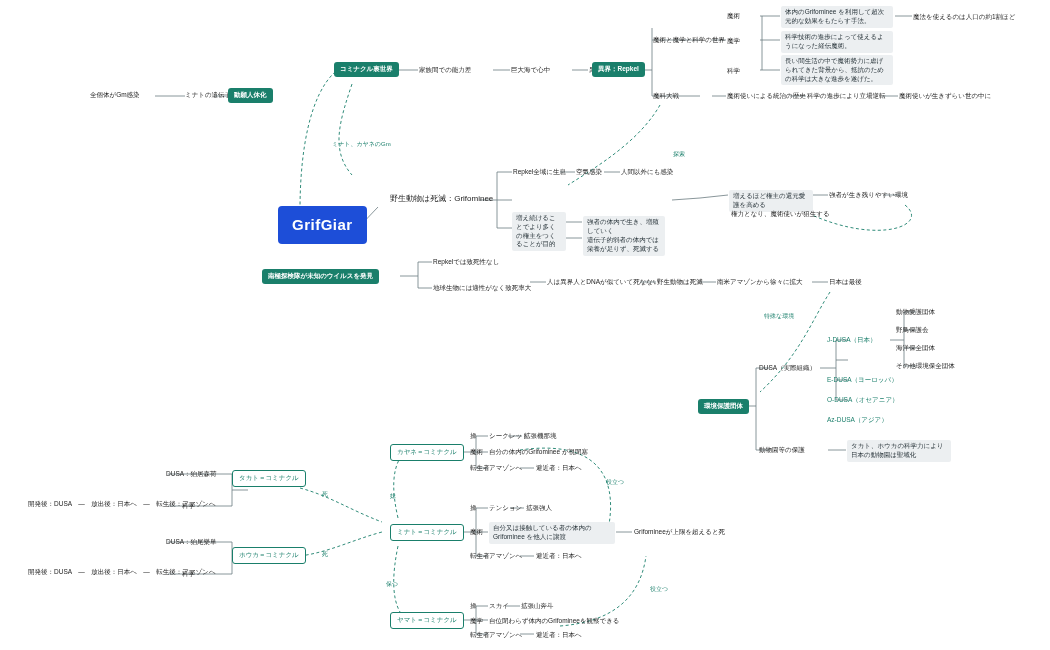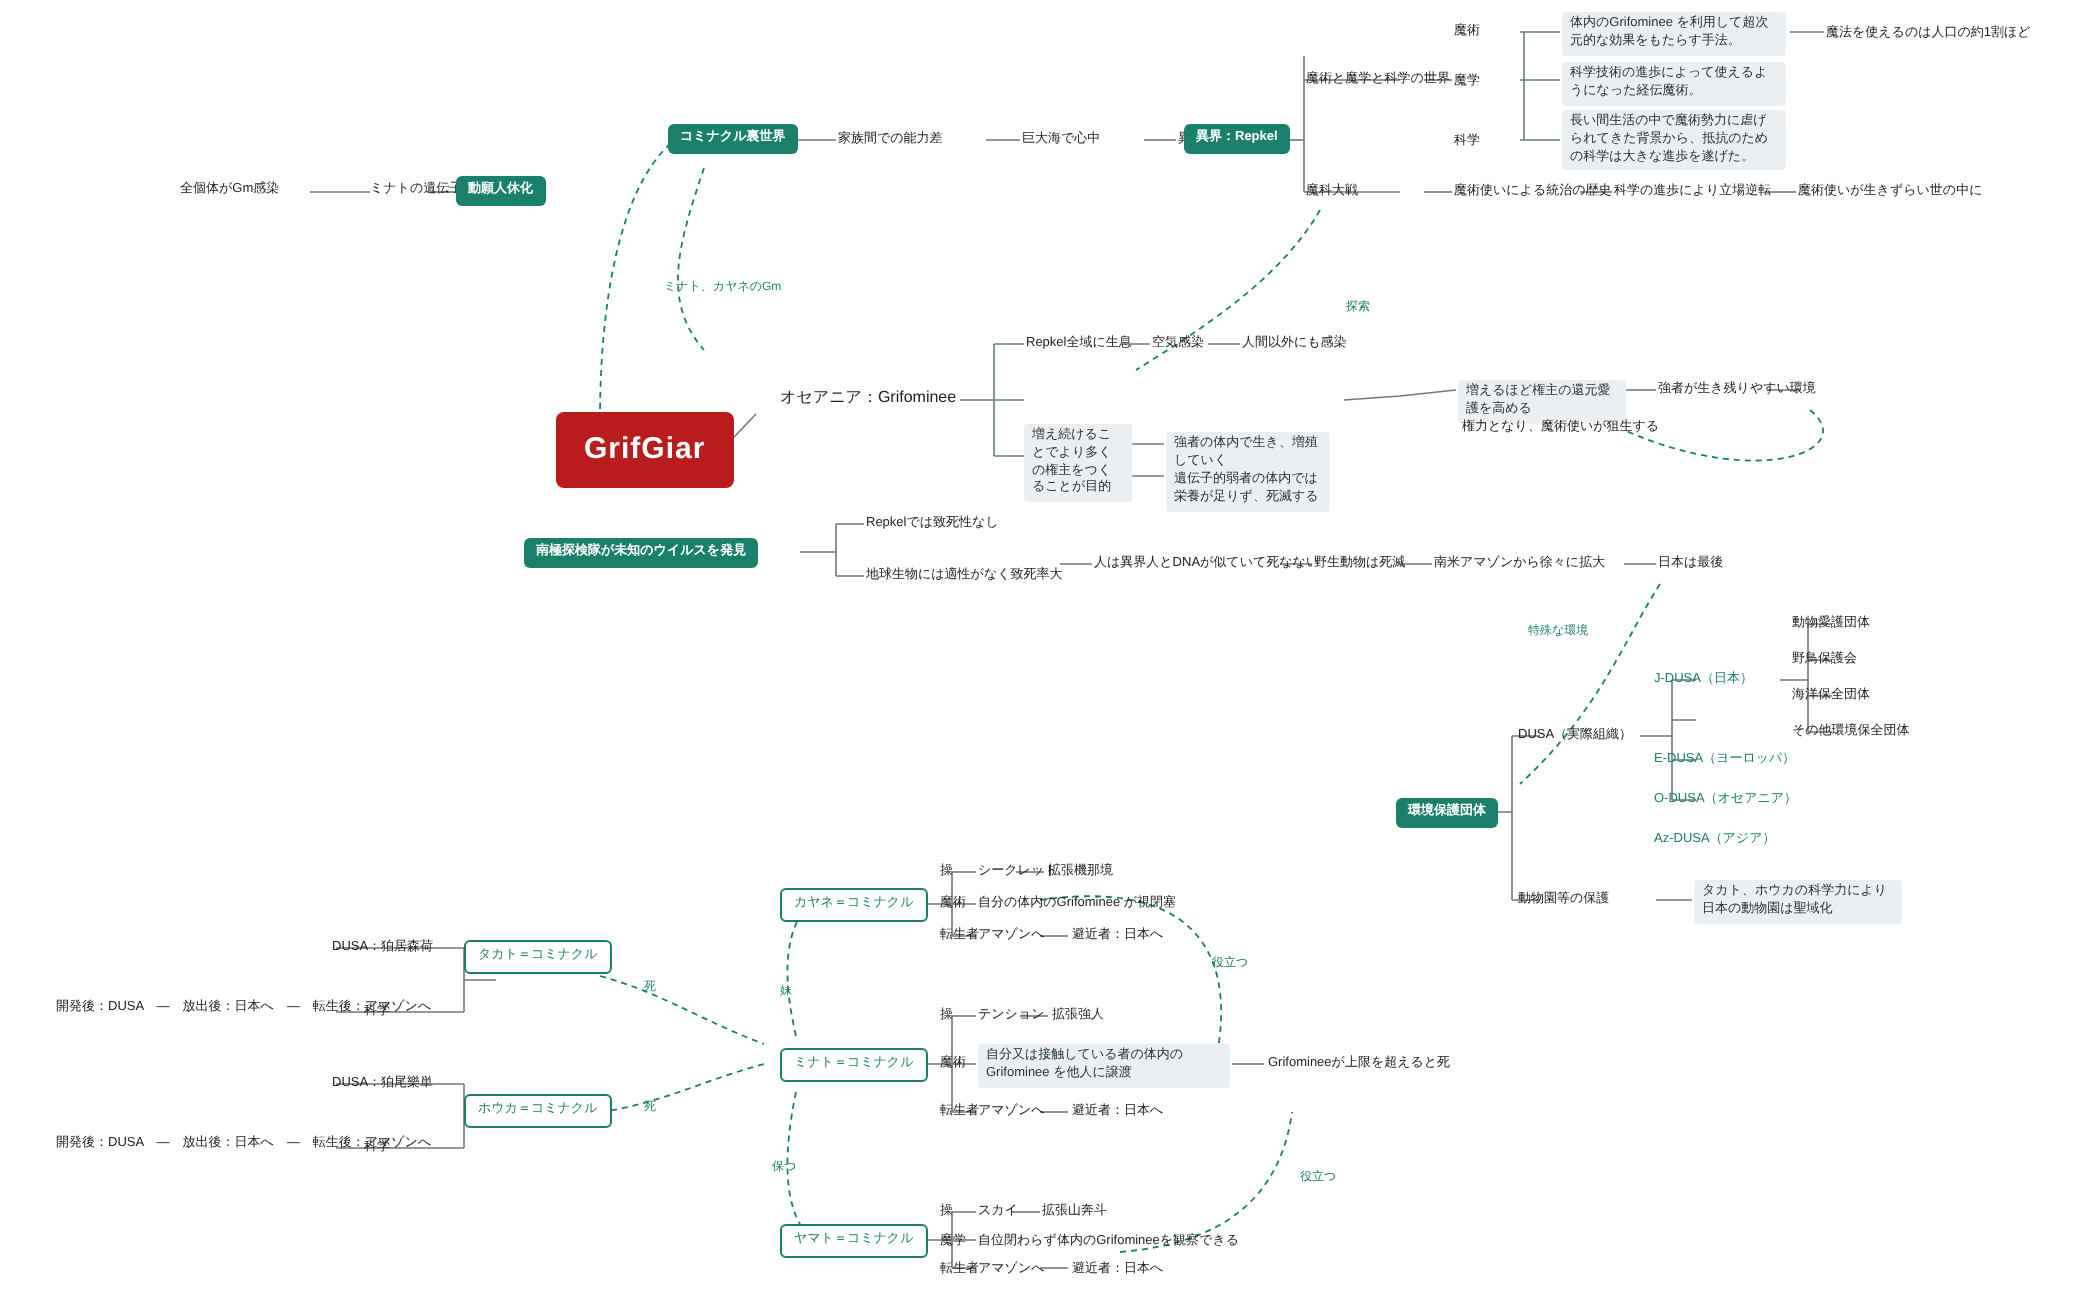--- a/index.html
+++ b/index.html
@@ -9,21 +9,21 @@
     font-family:"Liberation Sans","DejaVu Sans",sans-serif;
     font-size:6.5px;color:#222;
   }
   #svg-layer{position:absolute;left:0;top:0;width:1050px;height:650px;pointer-events:none;}
   .node{position:absolute;box-sizing:border-box;line-height:1.35;}
   .plain{color:#222;background:transparent;white-space:pre-line;}
   .grey{background:#eceff1;color:#263238;border-radius:2px;padding:2px 4px;white-space:pre-line;}
   .teal{background:#1a7f6b;color:#fff;border-radius:3px;padding:3px 6px;white-space:pre-line;font-weight:bold;}
   .teal-out{background:#ffffff;color:#1a7f6b;border:1px solid #1a7f6b;border-radius:3px;padding:3px 6px;white-space:pre-line;}
   .root{
-    background:#b91c1c;color:#ffffff;border-radius:4px;
+    background:#1d4ed8;color:#ffffff;border-radius:4px;
     padding:9px 14px;font-size:15px;font-weight:bold;letter-spacing:.5px;
   }
   .lbl{color:#1a7f6b;font-size:6px;background:transparent;}
   .nowrap{white-space:nowrap;}
 </style>
 </head>
 <body>
 
 <svg id="svg-layer" viewBox="0 0 1050 650">
   <g fill="none" stroke="#6b7b80" stroke-width="0.8">
@@ -126,21 +126,21 @@
 <div class="node plain nowrap" style="left:727px;top:37px;">魔学</div>
 <div class="node grey" style="left:781px;top:31px;width:112px;">科学技術の進歩によって使えるようになった経伝魔術。</div>
 <div class="node plain nowrap" style="left:727px;top:67px;">科学</div>
 <div class="node grey" style="left:781px;top:55px;width:112px;">長い間生活の中で魔術勢力に虐げられてきた背景から、抵抗のための科学は大きな進歩を遂げた。</div>
 
 <div class="node plain nowrap" style="left:653px;top:92px;">魔科大戦</div>
 <div class="node plain nowrap" style="left:727px;top:92px;">魔術使いによる統治の歴史</div>
 <div class="node plain nowrap" style="left:807px;top:92px;">科学の進歩により立場逆転</div>
 <div class="node plain nowrap" style="left:899px;top:92px;">魔術使いが生きずらい世の中に</div>
 
-<div class="node plain nowrap" style="left:390px;top:194px;font-size:8px;">オセアニア：Grifominee</div>
+<div class="node plain nowrap" style="left:390px;top:194px;font-size:8px;">野生動物は死滅：Grifominee</div>
 <div class="node plain nowrap" style="left:513px;top:168px;">Repkel全域に生息</div>
 <div class="node plain nowrap" style="left:576px;top:168px;">空気感染</div>
 <div class="node plain nowrap" style="left:621px;top:168px;">人間以外にも感染</div>
 <div class="node grey" style="left:512px;top:212px;width:54px;">増え続けることでより多くの権主をつくることが目的</div>
 <div class="node grey" style="left:583px;top:216px;width:82px;">強者の体内で生き、増殖していく</div>
 <div class="node grey" style="left:583px;top:234px;width:82px;">遺伝子的弱者の体内では栄養が足りず、死滅する</div>
 <div class="node grey" style="left:729px;top:190px;width:84px;">増えるほど権主の還元愛護を高める</div>
 <div class="node plain nowrap" style="left:829px;top:191px;">強者が生き残りやすい環境</div>
 <div class="node plain nowrap" style="left:731px;top:210px;">権力となり、魔術使いが狙生する</div>
 

